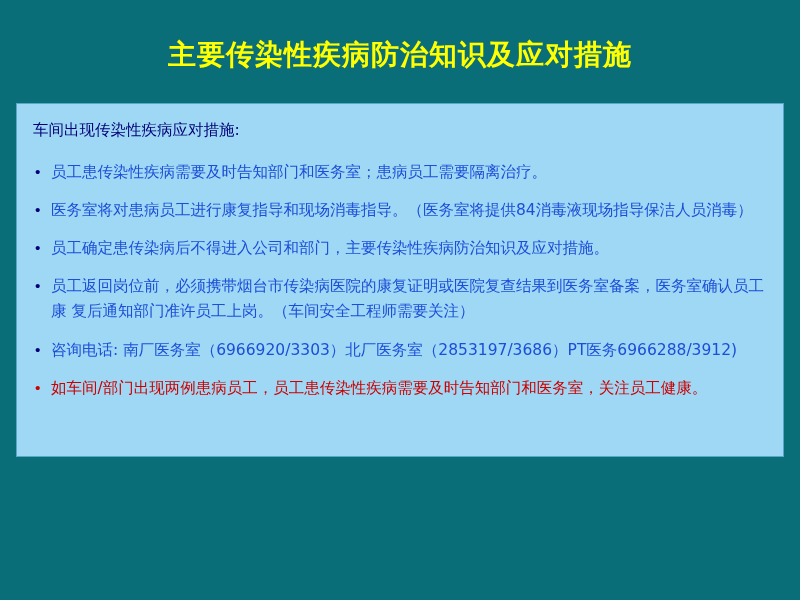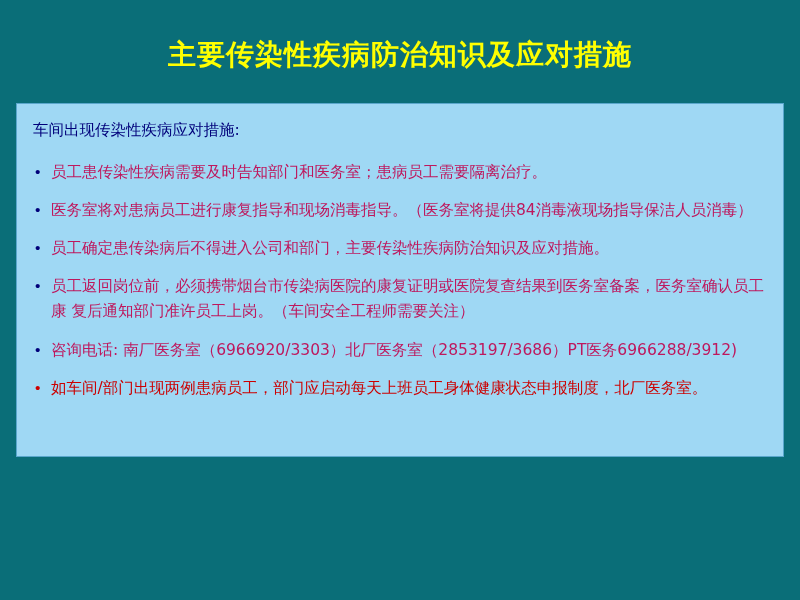--- a/index.html
+++ b/index.html
@@ -65,21 +65,21 @@
     color: #00007a;
     font-size: 15.5px;
     line-height: 1.55;
     width: 20px;
     flex: 0 0 20px;
     text-align: left;
     padding-left: 4px;
     box-sizing: border-box;
   }
   .bullet-text {
-    color: #be185d;
+    color: #1d4ed8;
     font-size: 15.5px;
     line-height: 1.62;
     font-family: "DejaVu Sans", "Liberation Sans", sans-serif;
     flex: 1 1 auto;
   }
   .bullet-row.red .bullet-dot,
   .bullet-row.red .bullet-text {
     color: #cc0000;
   }
 </style>
@@ -114,17 +114,17 @@
       <span class="bullet-text">员工返回岗位前，必须携带烟台市传染病医院的康复证明或医院复查结果到医务室备案，医务室确认员工康 复后通知部门准许员工上岗。（车间安全工程师需要关注）</span>
     </div>
 
     <div class="bullet-row">
       <span class="bullet-dot">•</span>
       <span class="bullet-text">咨询电话: 南厂医务室（6966920/3303）北厂医务室（2853197/3686）PT医务6966288/3912)</span>
     </div>
 
     <div class="bullet-row red">
       <span class="bullet-dot">•</span>
-      <span class="bullet-text">如车间/部门出现两例患病员工，部门应启动每天上班员工身体健康状态申报制度，北厂医务室。</span>
+      <span class="bullet-text">如车间/部门出现两例患病员工，员工患传染性疾病需要及时告知部门和医务室，关注员工健康。</span>
     </div>
 
   </div>
 </div>
 
 </body></html>

